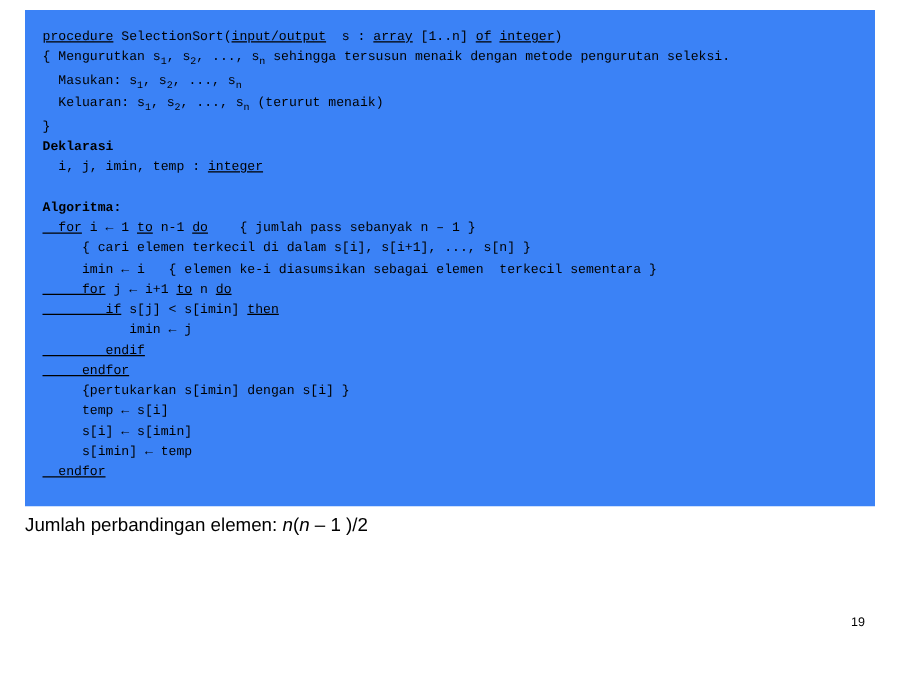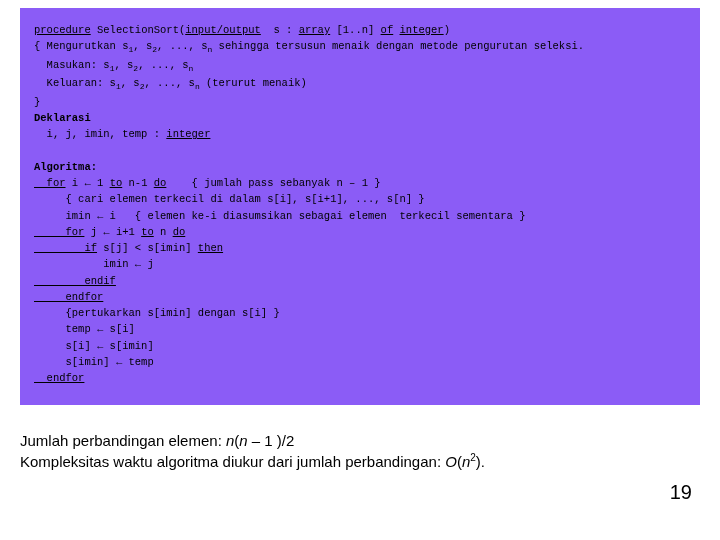--- a/index.html
+++ b/index.html
@@ -12,47 +12,47 @@
     overflow: hidden;
   }
   .slide {
     position: relative;
     width: 720px;
     height: 540px;
     box-sizing: border-box;
     padding: 8px 20px 0 20px;
   }
   .codebox {
-    background: #8b5cf6;
+    background: #3b82f6;
     width: 680px;
     padding: 14px 28px 18px 14px;
     box-sizing: border-box;
     font-family: "Courier New", monospace;
     font-size: 10.5px;
     line-height: 1.55;
     color: #000;
     white-space: pre;
   }
   .u { text-decoration: underline; }
   .b { font-weight: bold; }
   .sub { font-size: 8px; vertical-align: sub; }
   .notes {
-    margin-top: 26px;
+    margin-top: 6px;
     font-family: Arial, sans-serif;
     font-size: 15px;
     line-height: 1.35;
     color: #000;
   }
   .notes .i { font-style: italic; }
   .notes sup { font-size: 10px; }
   .pagenum {
     position: absolute;
     right: 28px;
     bottom: 36px;
-    font-size: 20px;
+    font-size: 10px;
     color: #000;
   }
 </style>
 </head>
 <body>
 
 <div class="slide">
 
   <div class="codebox"><span class="u">procedure</span><span> SelectionSort(</span><span class="u">input/output</span><span>  s : </span><span class="u">array</span><span> [1..n] </span><span class="u">of</span><span> </span><span class="u">integer</span><span>)</span>
 <span>{ Mengurutkan s</span><span class="sub">1</span><span>, s</span><span class="sub">2</span><span>, ..., s</span><span class="sub">n</span><span> sehingga tersusun menaik dengan metode pengurutan seleksi.</span>
@@ -72,17 +72,16 @@
 <span class="u">        endif</span>
 <span class="u">     endfor</span>
 <span>     {pertukarkan s[imin] dengan s[i] }</span>
 <span>     temp ← s[i]</span>
 <span>     s[i] ← s[imin]</span>
 <span>     s[imin] ← temp</span>
 <span class="u">  endfor</span></div>
 
   <div class="notes">
     <div><span>Jumlah perbandingan elemen: </span><span class="i">n</span><span>(</span><span class="i">n</span><span> – 1 )/2</span></div>
-    <div><span>Kompleksitas waktu algoritma diukur dari jumlah perbandingan: </span><span class="i">O</span><span>(</span><span class="i">n</span><sup>2</sup><span>).</span></div>
   </div>
 
   <div class="pagenum">19</div>
 </div>
 
 </body></html>

